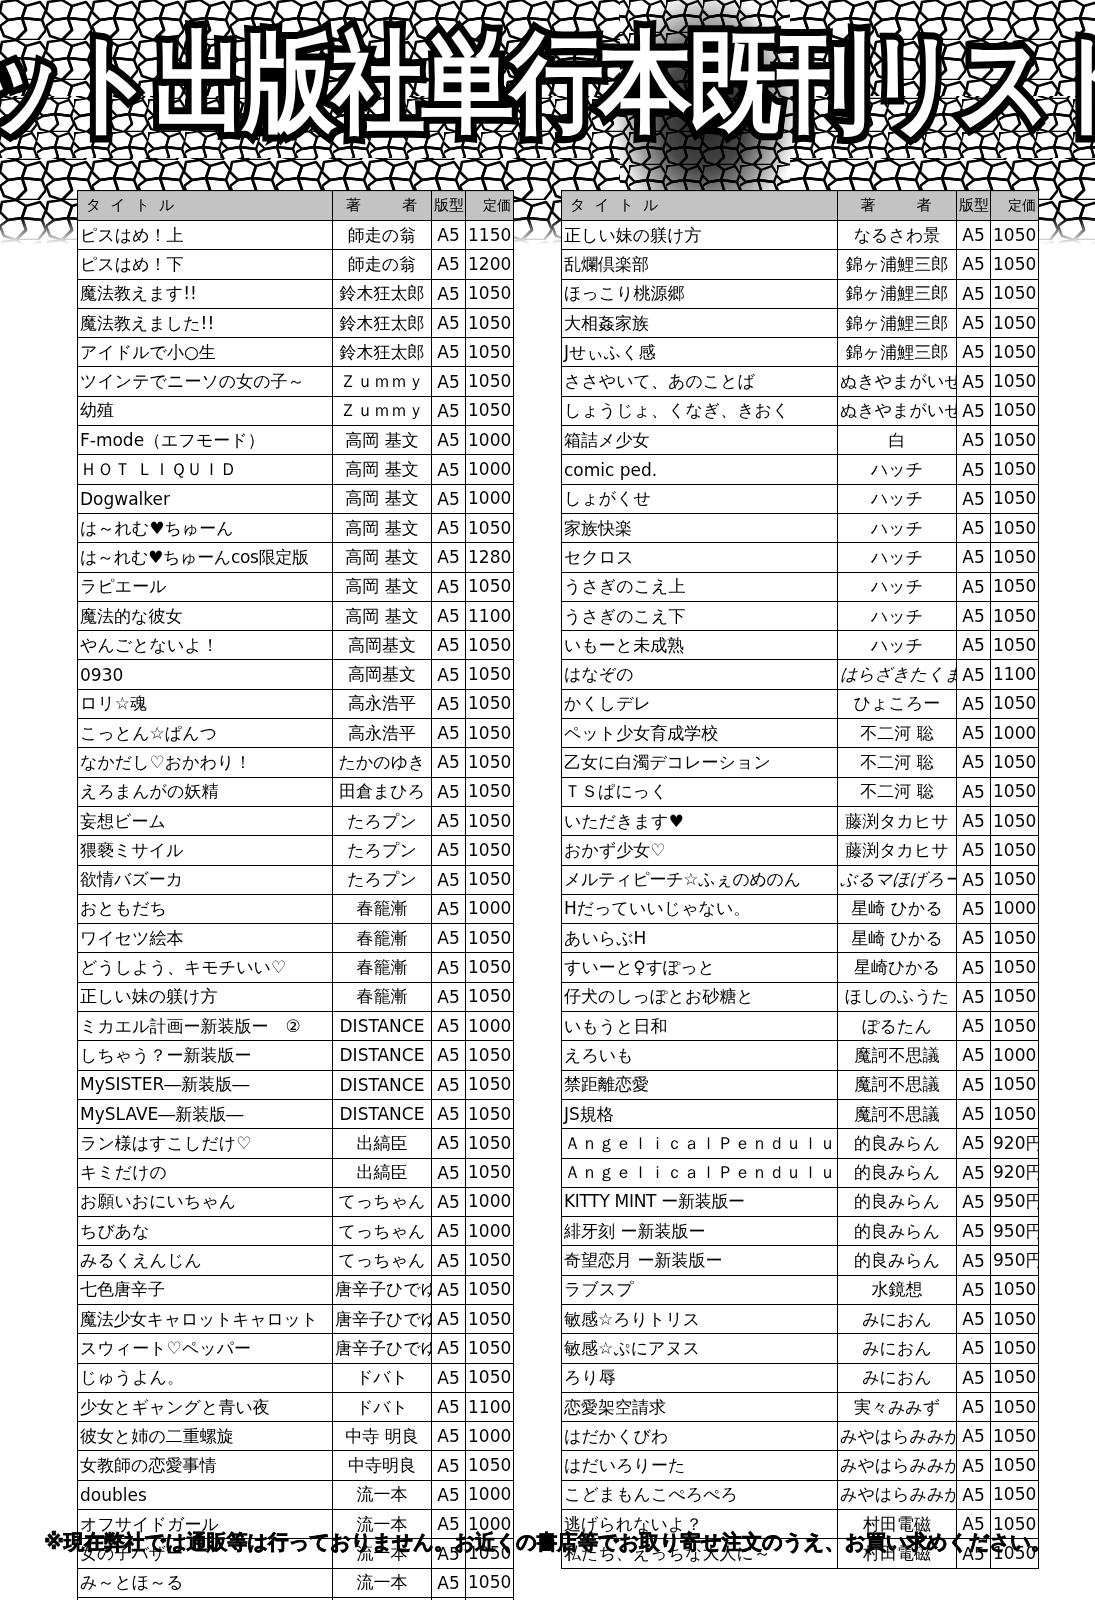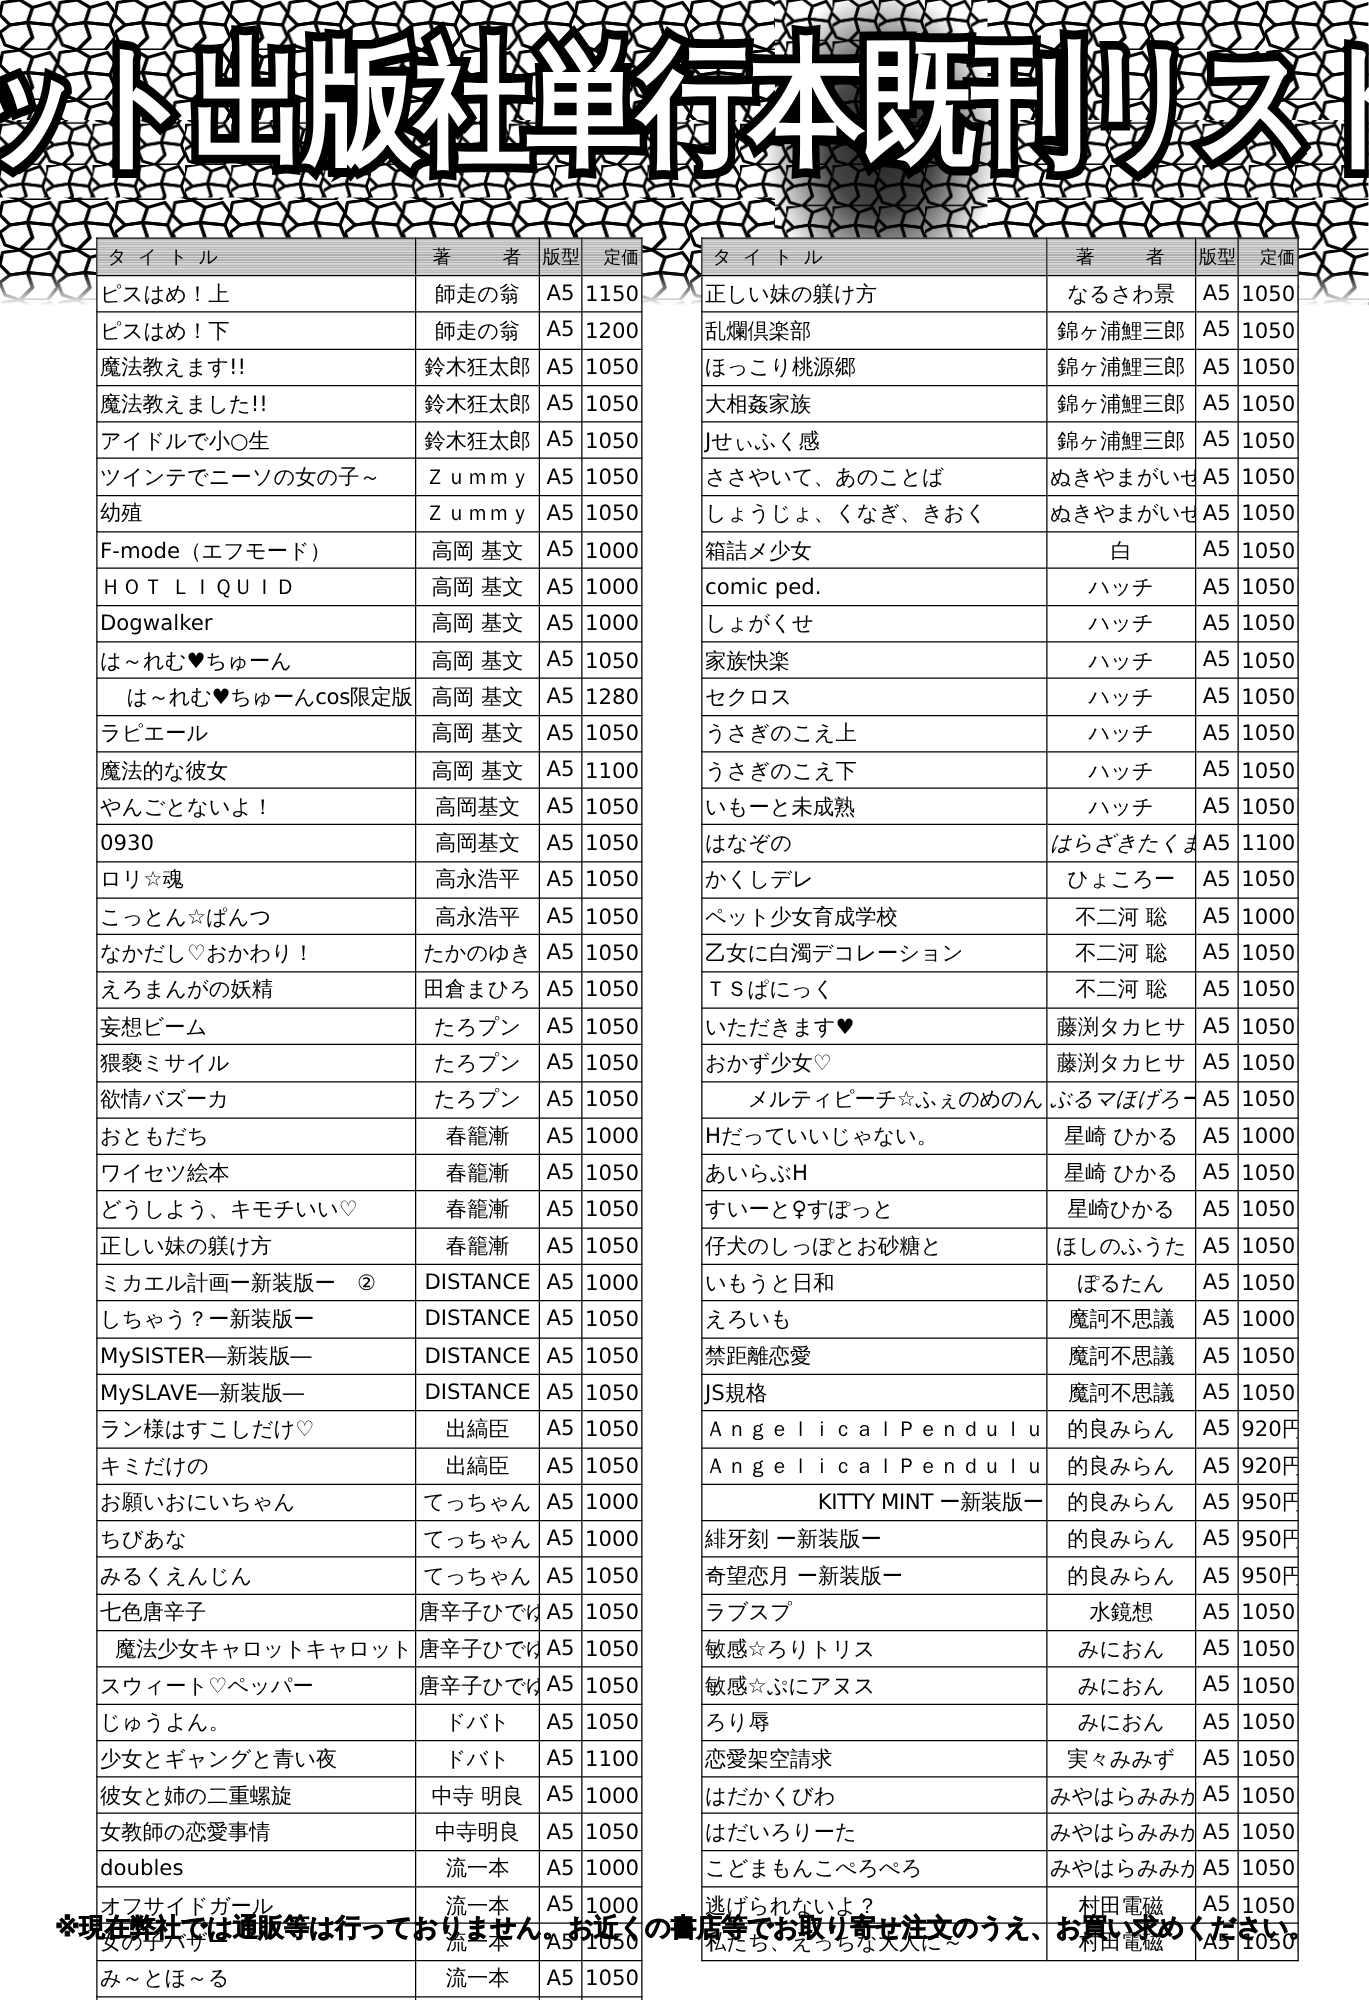--- a/index.html
+++ b/index.html
@@ -93,21 +93,21 @@
   
   #tbl-left col.w-title{width:255px}
   #tbl-left col.w-author{width:99px}
   #tbl-left col.w-size{width:34px}
   #tbl-left col.w-price{width:48px}
 
   #tbl-right col.w-title{width:276px}
   #tbl-right col.w-author{width:119px}
   #tbl-right col.w-size{width:34px}
   #tbl-right col.w-price{width:48px}
-  .tight{font-size:13.5px;letter-spacing:-.3px;text-align:right;}
+  .tight{font-size:13.5px;letter-spacing:-.3px;}
   .sml{font-size:14px;font-style:italic;}
   .xsml{font-size:12.5px;}
 
   
   #notice{
     position:absolute;left:0;top:1528px;width:1095px;
     text-align:center;
     font-size:20.5px;
     font-weight:bold;
     color:#000;

